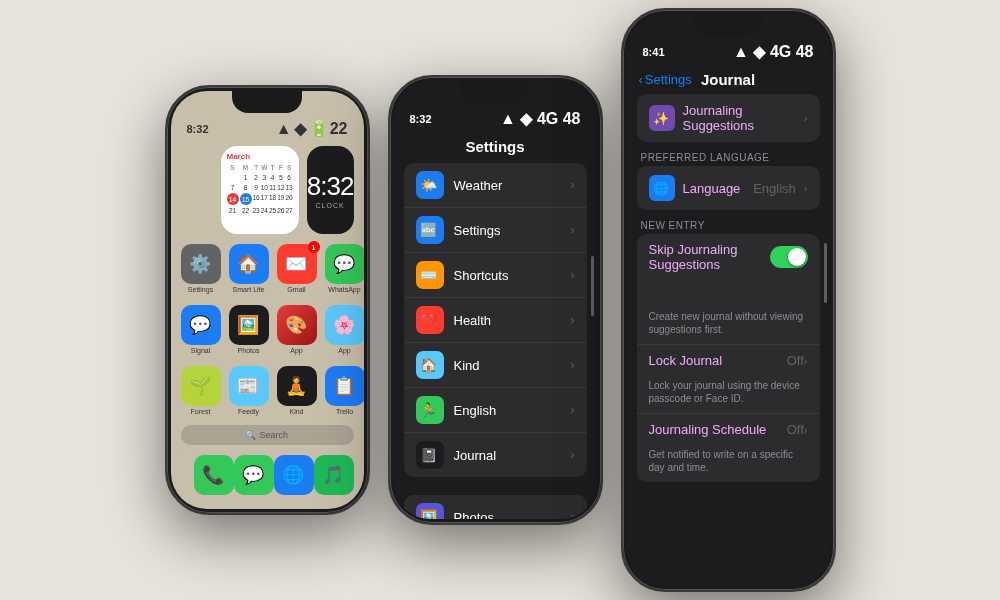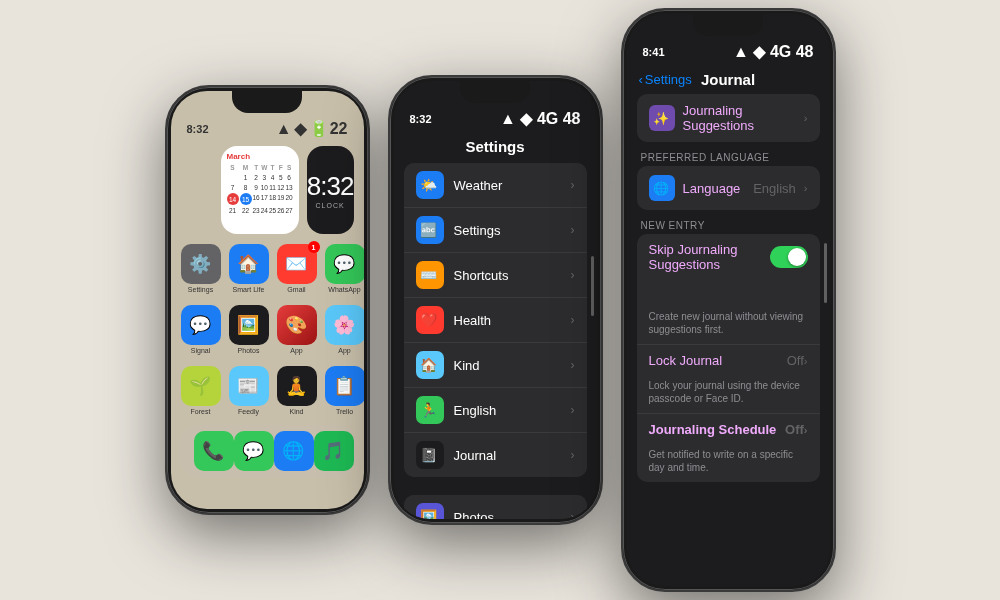--- a/index.html
+++ b/index.html
@@ -450,20 +450,24 @@
           <div class="app-icon">
             <div class="app-icon-img bg-dark">🧘</div>
             <div class="app-label">Kind</div>
           </div>
           <div class="app-icon">
             <div class="app-icon-img bg-blue">📋</div>
             <div class="app-label">Trello</div>
           </div>
         </div>
 
+        <div class="search-bar">
+          <span>🔍</span>
+          <span> Search</span>
+        </div>
 
         <div class="dock">
           <div class="app-icon">
             <div class="app-icon-img bg-green">📞</div>
           </div>
           <div class="app-icon">
             <div class="app-icon-img bg-green">💬</div>
           </div>
           <div class="app-icon">
             <div class="app-icon-img bg-blue">🌐</div>
@@ -601,21 +605,21 @@
           <div class="journal-row" style="flex-direction: column; align-items: flex-start; padding: 8px 12px;">
             <div style="display:flex; align-items:center; width:100%;">
               <span class="journal-row-label">Lock Journal</span>
               <span class="journal-row-value">Off</span>
               <span class="journal-chevron">›</span>
             </div>
             <div class="section-sublabel" style="padding: 3px 0 0 0;">Lock your journal using the device passcode or Face ID.</div>
           </div>
 
           <div class="journal-row" style="flex-direction: column; align-items: flex-start; padding: 8px 12px; border-bottom: none;">
-            <div style="display:flex; align-items:center; width:100%;font-weight:bold;">
+            <div style="display:flex; align-items:center; width:100%;">
               <span class="journal-row-label">Journaling Schedule</span>
               <span class="journal-row-value">Off</span>
               <span class="journal-chevron">›</span>
             </div>
             <div class="section-sublabel" style="padding: 3px 0 0 0;">Get notified to write on a specific day and time.</div>
           </div>
         </div>
 
       </div>
       <div class="scroll-indicator"></div>

